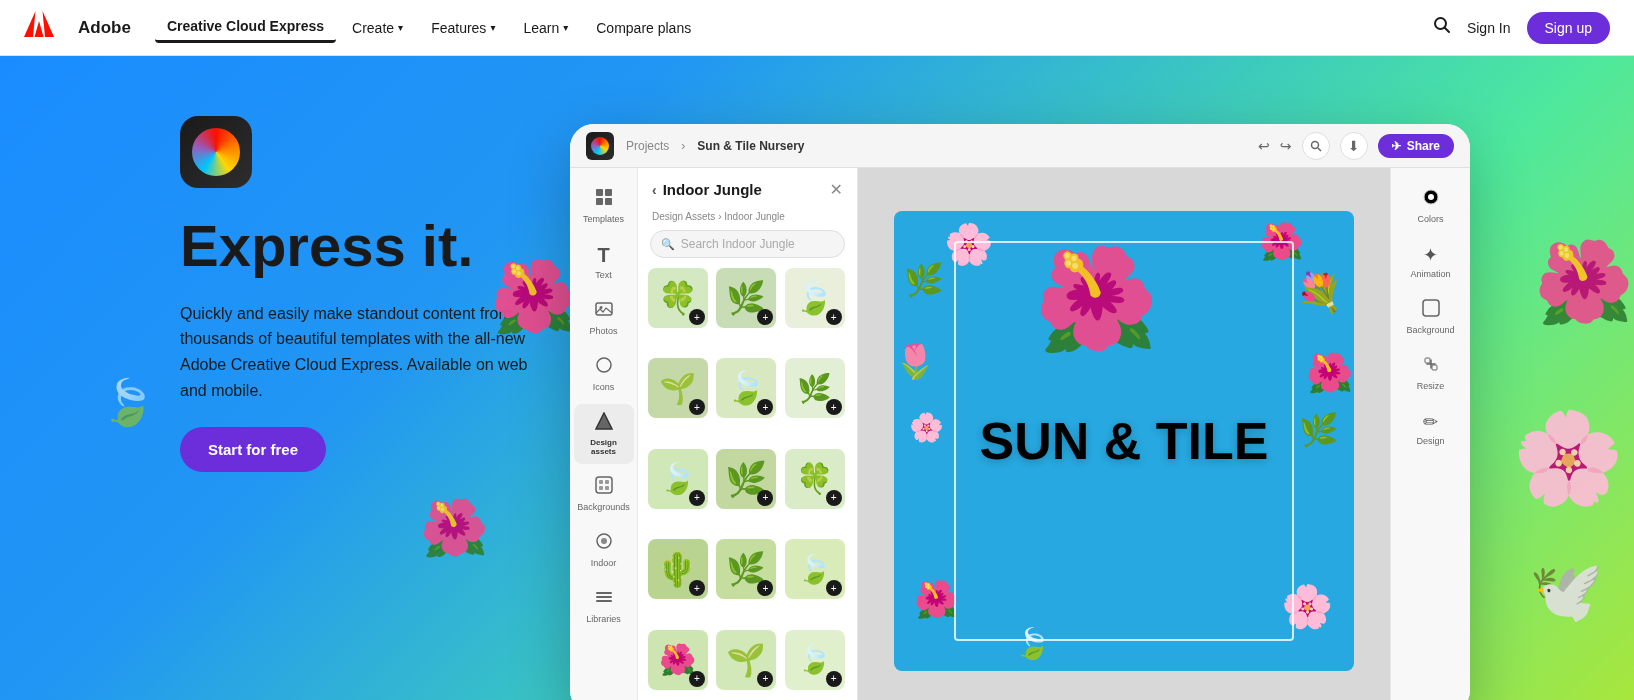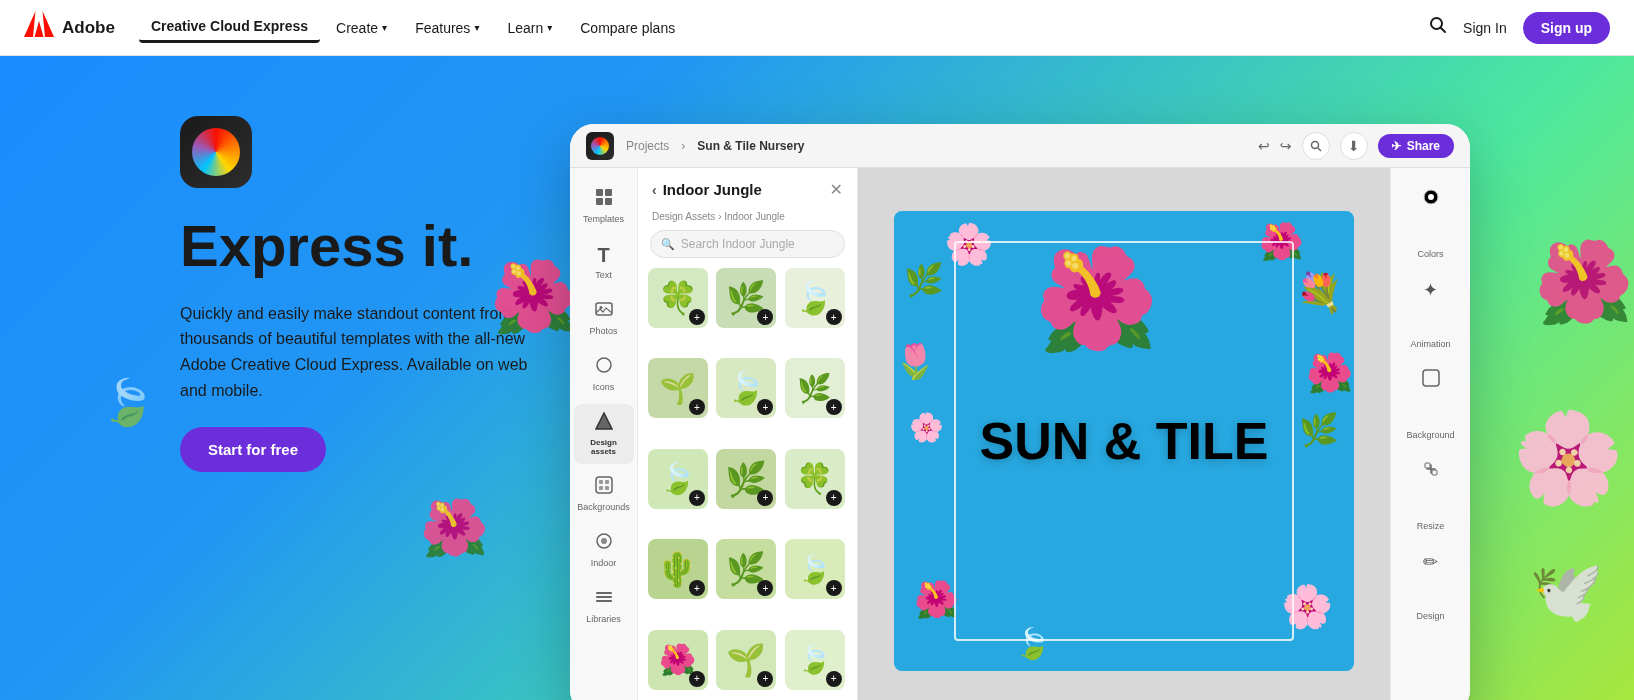--- a/index.html
+++ b/index.html
@@ -4,36 +4,36 @@
   <style>
     * { margin: 0; padding: 0; box-sizing: border-box; }
     body { font-family: 'Adobe Clean', 'Segoe UI', Arial, sans-serif; width: 1634px; height: 700px; overflow: hidden; }
 
     
     .navbar {
       position: absolute; top: 0; left: 0; width: 100%; height: 56px;
       background: #fff; display: flex; align-items: center; padding: 0 24px;
       z-index: 10; border-bottom: 1px solid #e0e0e0;
     }
-    .nav-logo { display: flex; align-items: center; gap: 8px; margin-right: 24px; }
+    .nav-logo { display: flex; align-items: center; gap: 24px; margin-right: 24px; }
     .nav-logo-icon { color: #fa0f00; font-size: 28px; font-weight: 900; }
     .nav-logo-text { font-size: 17px; font-weight: 700; color: #1a1a1a; }
     .nav-links { display: flex; align-items: center; gap: 4px; }
     .nav-link {
       font-size: 14px; color: #1a1a1a; padding: 6px 12px; cursor: pointer;
       display: flex; align-items: center; gap: 4px; text-decoration: none;
       border-radius: 4px;
     }
     .nav-link.active { border-bottom: 3px solid #1a1a1a; font-weight: 600; }
     .nav-link-chevron { font-size: 10px; }
     .nav-right { margin-left: auto; display: flex; align-items: center; gap: 16px; }
     .nav-search { font-size: 18px; cursor: pointer; color: #1a1a1a; background: none; border: none; }
     .nav-signin { font-size: 14px; color: #1a1a1a; cursor: pointer; background: none; border: none; font-weight: 500; }
     .nav-signup {
-      font-size: 14px; font-weight: 700; color: #fff; background: #6c2ddb;
+      font-size: 14px; font-weight: 400; color: #fff; background: #6c2ddb;
       border: none; border-radius: 20px; padding: 8px 18px; cursor: pointer;
     }
 
     
     .hero {
       position: absolute; top: 56px; left: 0; width: 100%; height: 644px;
       background: linear-gradient(135deg, #1a8cff 0%, #2196f3 30%, #4de89e 70%, #a8e63d 100%);
       overflow: hidden;
     }
 
@@ -183,21 +183,21 @@
     .sidebar-right {
       width: 80px; background: #f8f8f8; border-left: 1px solid #e8e8e8;
       display: flex; flex-direction: column; align-items: center; padding: 12px 0; gap: 4px;
       flex-shrink: 0;
     }
     .right-sidebar-item {
       display: flex; flex-direction: column; align-items: center; gap: 3px;
       padding: 8px 6px; border-radius: 8px; cursor: pointer; width: 72px;
     }
     .right-sidebar-icon { font-size: 18px; color: #555; }
-    .right-sidebar-label { font-size: 9px; color: #666; text-align: center; margin-top: 35px; }
+    .right-sidebar-label { font-size: 9px; color: #666; text-align: center; }
   </style>
 </head>
 <body>
 
 <nav class="navbar">
   <div class="nav-logo">
     <span class="nav-logo-icon">
       <svg width="30" height="26" viewBox="0 0 30 26" fill="none">
         <path d="M18.5 0L30 26H21L18.5 0Z" fill="#fa0f00"></path>
         <path d="M11.5 0L0 26H9L11.5 0Z" fill="#fa0f00"></path>

